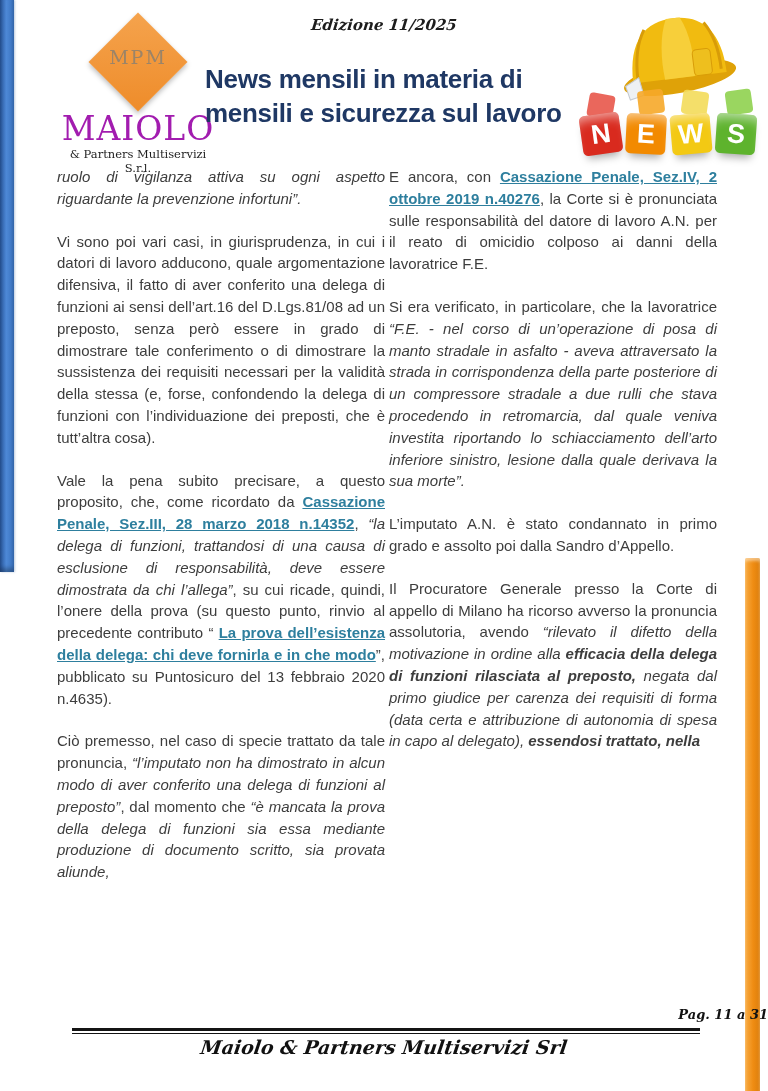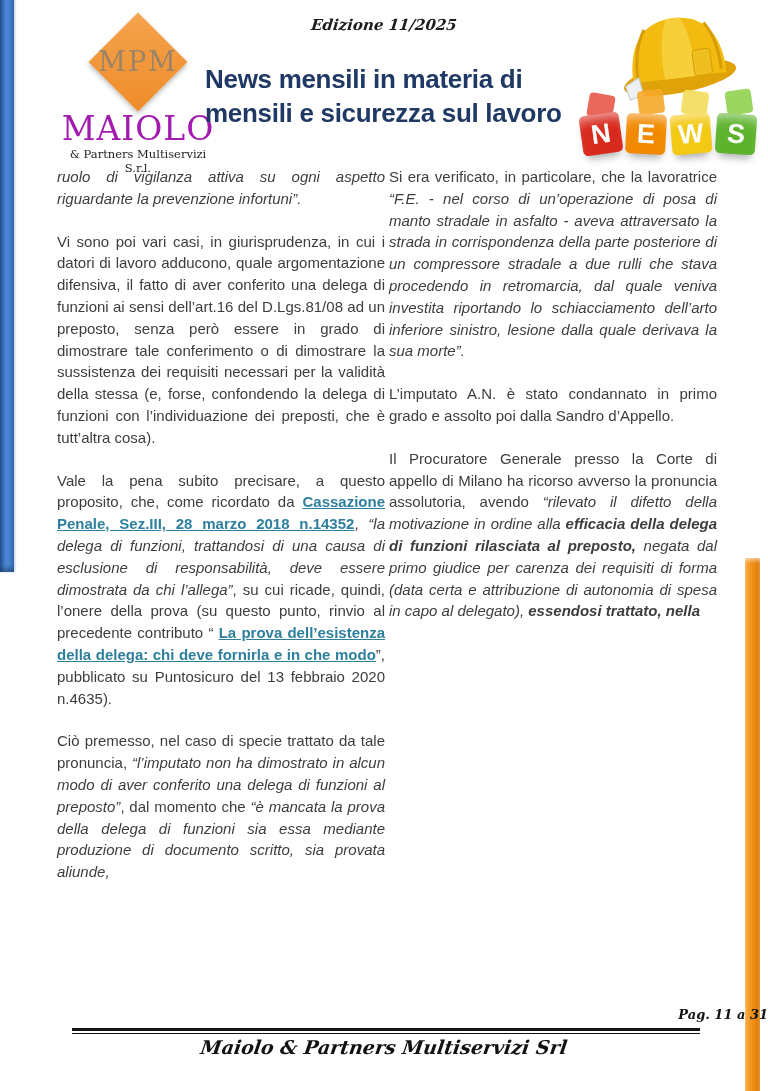--- a/index.html
+++ b/index.html
@@ -22,21 +22,21 @@
   
   .edition{position:absolute;top:16px;left:0;width:100%;text-align:center;
     font-family:"DejaVu Serif",serif;font-style:italic;font-weight:bold;
     font-size:15px;color:#1c1c1c;transform:skewX(-6deg);}
   .logo{position:absolute;left:58px;top:8px;width:160px;text-align:center;}
   .diamond-wrap{position:relative;height:104px;}
   .diamond{position:absolute;left:50%;top:54px;width:70px;height:70px;
     transform:translate(-50%,-50%) rotate(45deg);
     background:linear-gradient(135deg,#f5a34d,#ee8c2a);box-shadow:2px 2px 5px rgba(0,0,0,.25);}
   .monogram{position:absolute;left:0;right:0;top:38px;font-family:"DejaVu Serif",serif;
-    font-size:27px;letter-spacing:2px;color:#9b8468;}
+    font-size:19px;letter-spacing:2px;color:#9b8468;}
   .logo-name{font-family:"DejaVu Serif",serif;font-size:33px;color:#a21caf;
     letter-spacing:1px;line-height:34px;}
   .logo-sub{font-family:"DejaVu Serif",serif;font-size:11.5px;color:#1d1d1d;margin-top:1px;}
   .title{position:absolute;left:205px;top:62px;width:378px;text-align:left;
     color:var(--title);font-weight:bold;font-size:26px;line-height:34px;letter-spacing:-0.3px;}
 
   
   .news-art{position:absolute;right:4px;top:6px;width:192px;height:152px;}
   .hat{position:absolute;right:26px;top:0;transform:rotate(-7deg);}
   .cubes{position:absolute;left:0;bottom:4px;width:100%;display:flex;
@@ -118,20 +118,21 @@
   </div>
 
   <main class="columns">
     <div class="col">
         <p><span class="seg-i">ruolo di vigilanza attiva su ogni aspetto riguardante la prevenzione infortuni”.</span></p>
         <p><span class="seg-n">Vi sono poi vari casi, in giurisprudenza, in cui i datori di lavoro adducono, quale argomentazione difensiva, il fatto di aver conferito una delega di funzioni ai sensi dell’art.16 del D.Lgs.81/08 ad un preposto, senza però essere in grado di dimostrare tale conferimento o di dimostrare la sussistenza dei requisiti necessari per la validità della stessa (e, forse, confondendo la delega di funzioni con l’individuazione dei preposti, che è tutt’altra cosa).</span></p>
         <p><span class="seg-n">Vale la pena subito precisare, a questo proposito, che, come ricordato da </span><a class="seg-link" href="#">Cassazione Penale, Sez.III, 28 marzo 2018 n.14352</a><span class="seg-n">, </span><span class="seg-i">“la delega di funzioni, trattandosi di una causa di esclusione di responsabilità, deve essere dimostrata da chi l’allega”</span><span class="seg-n">, su cui ricade, quindi, l’onere della prova (su questo punto, rinvio al precedente contributo “ </span><a class="seg-link" href="#">La prova dell’esistenza della delega: chi deve fornirla e in che modo</a><span class="seg-n">”, pubblicato su Puntosicuro del 13 febbraio 2020 n.4635).</span></p>
         <p><span class="seg-n">Ciò premesso, nel caso di specie trattato da tale pronuncia, </span><span class="seg-i">“l’imputato non ha dimostrato in alcun modo di aver conferito una delega di funzioni al preposto”</span><span class="seg-n">, dal momento che </span><span class="seg-i">“è mancata la prova della delega di funzioni sia essa mediante produzione di documento scritto, sia provata aliunde,</span></p>
       </div>
     <div class="col">
+        <p><span class="seg-n">E ancora, con </span><a class="seg-link" href="#">Cassazione Penale, Sez.IV, 2 ottobre 2019 n.40276</a><span class="seg-n">, la Corte si è pronunciata sulle responsabilità del datore di lavoro A.N. per il reato di omicidio colposo ai danni della lavoratrice F.E.</span></p>
         <p><span class="seg-n">Si era verificato, in particolare, che la lavoratrice </span><span class="seg-i">“F.E. - nel corso di un’operazione di posa di manto stradale in asfalto - aveva attraversato la strada in corrispondenza della parte posteriore di un compressore stradale a due rulli che stava procedendo in retromarcia, dal quale veniva investita riportando lo schiacciamento dell’arto inferiore sinistro, lesione dalla quale derivava la sua morte”.</span></p>
         <p><span class="seg-n">L’imputato A.N. è stato condannato in primo grado e assolto poi dalla Sandro d’Appello.</span></p>
         <p><span class="seg-n">Il Procuratore Generale presso la Corte di appello di Milano ha ricorso avverso la pronuncia assolutoria, avendo </span><span class="seg-i">“rilevato il difetto della motivazione in ordine alla </span><span class="seg-bi">efficacia della delega di funzioni rilasciata al preposto,</span><span class="seg-i"> negata dal primo giudice per carenza dei requisiti di forma (data certa e attribuzione di autonomia di spesa in capo al delegato), </span><span class="seg-bi">essendosi trattato, nella</span></p>
       </div>
   </main>
 
   <div class="pagenum">Pag. 11 a 31</div>
   <div class="rule"></div>
   <div class="company">Maiolo &amp; Partners Multiservizi Srl</div>
 

